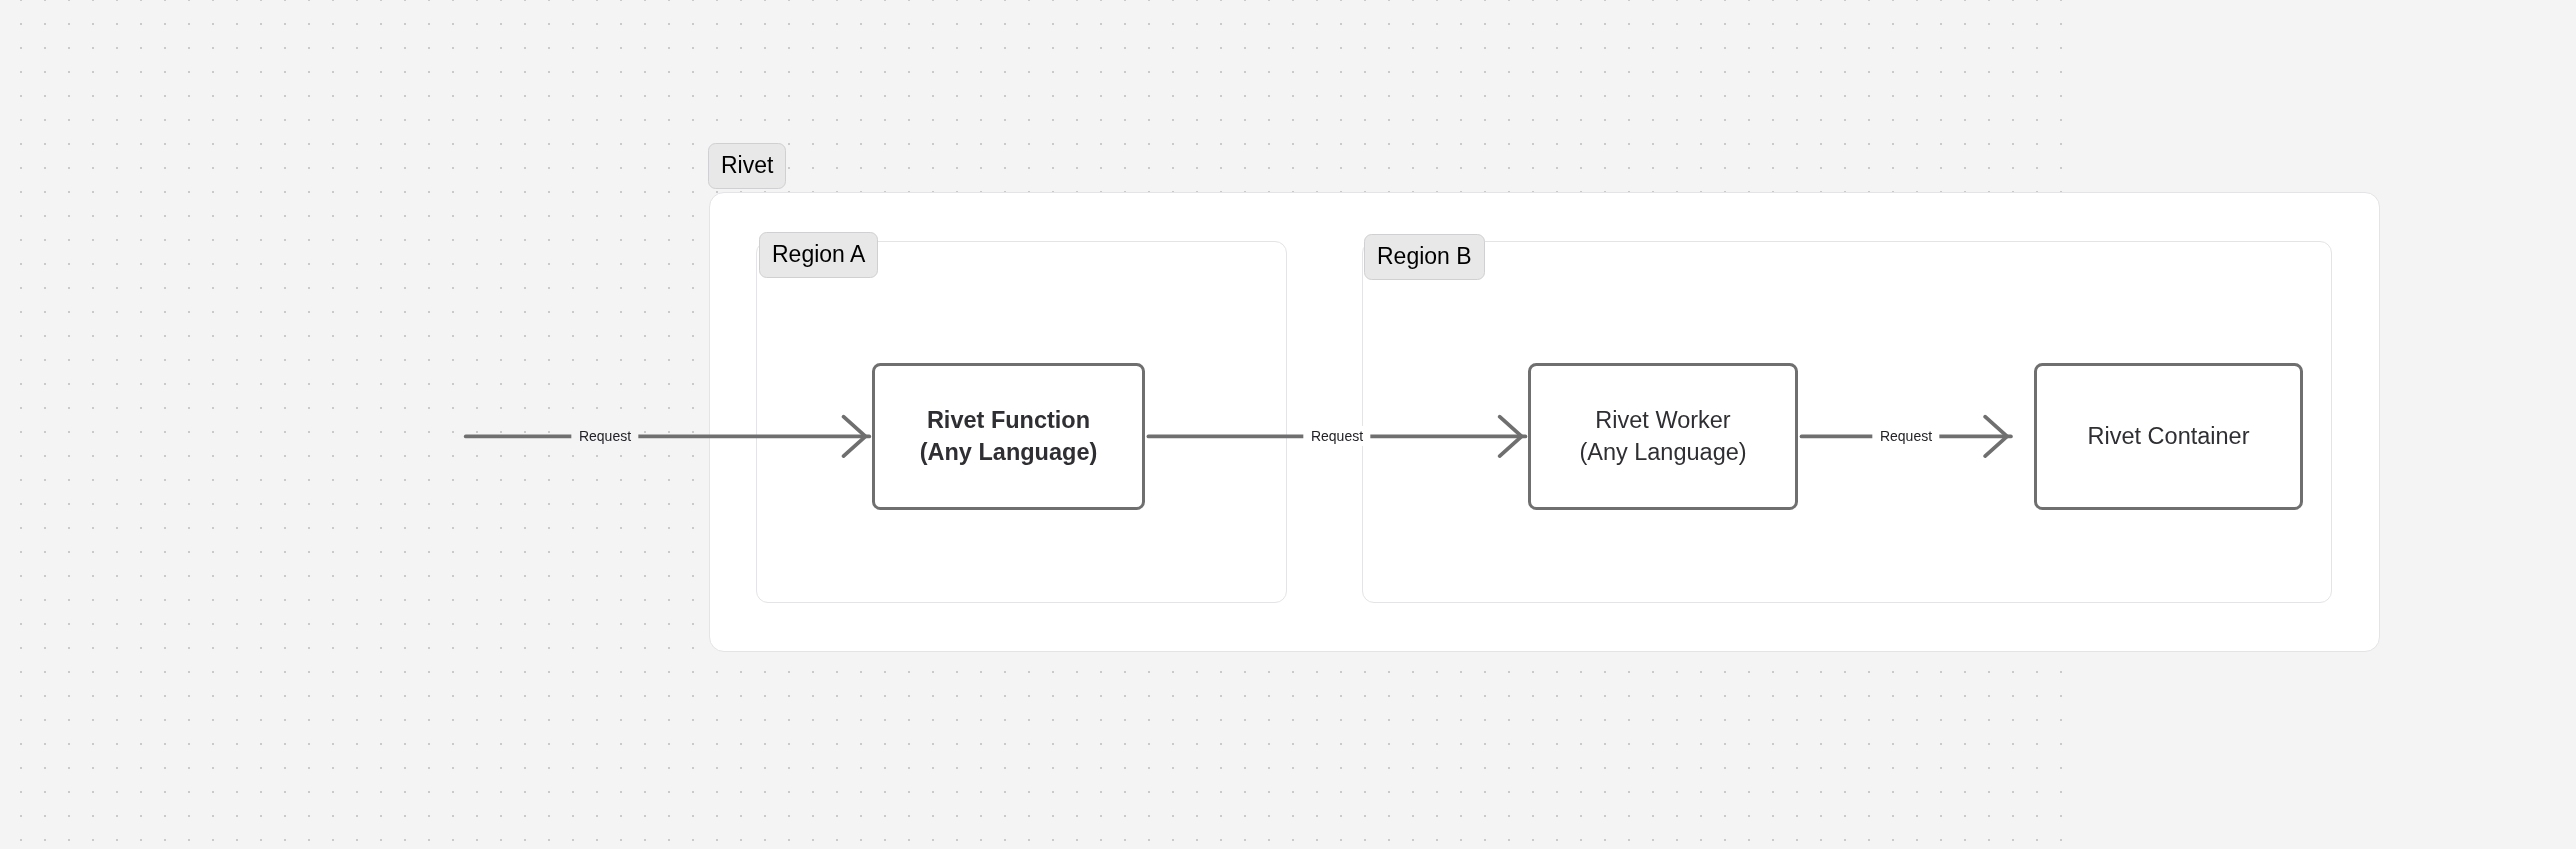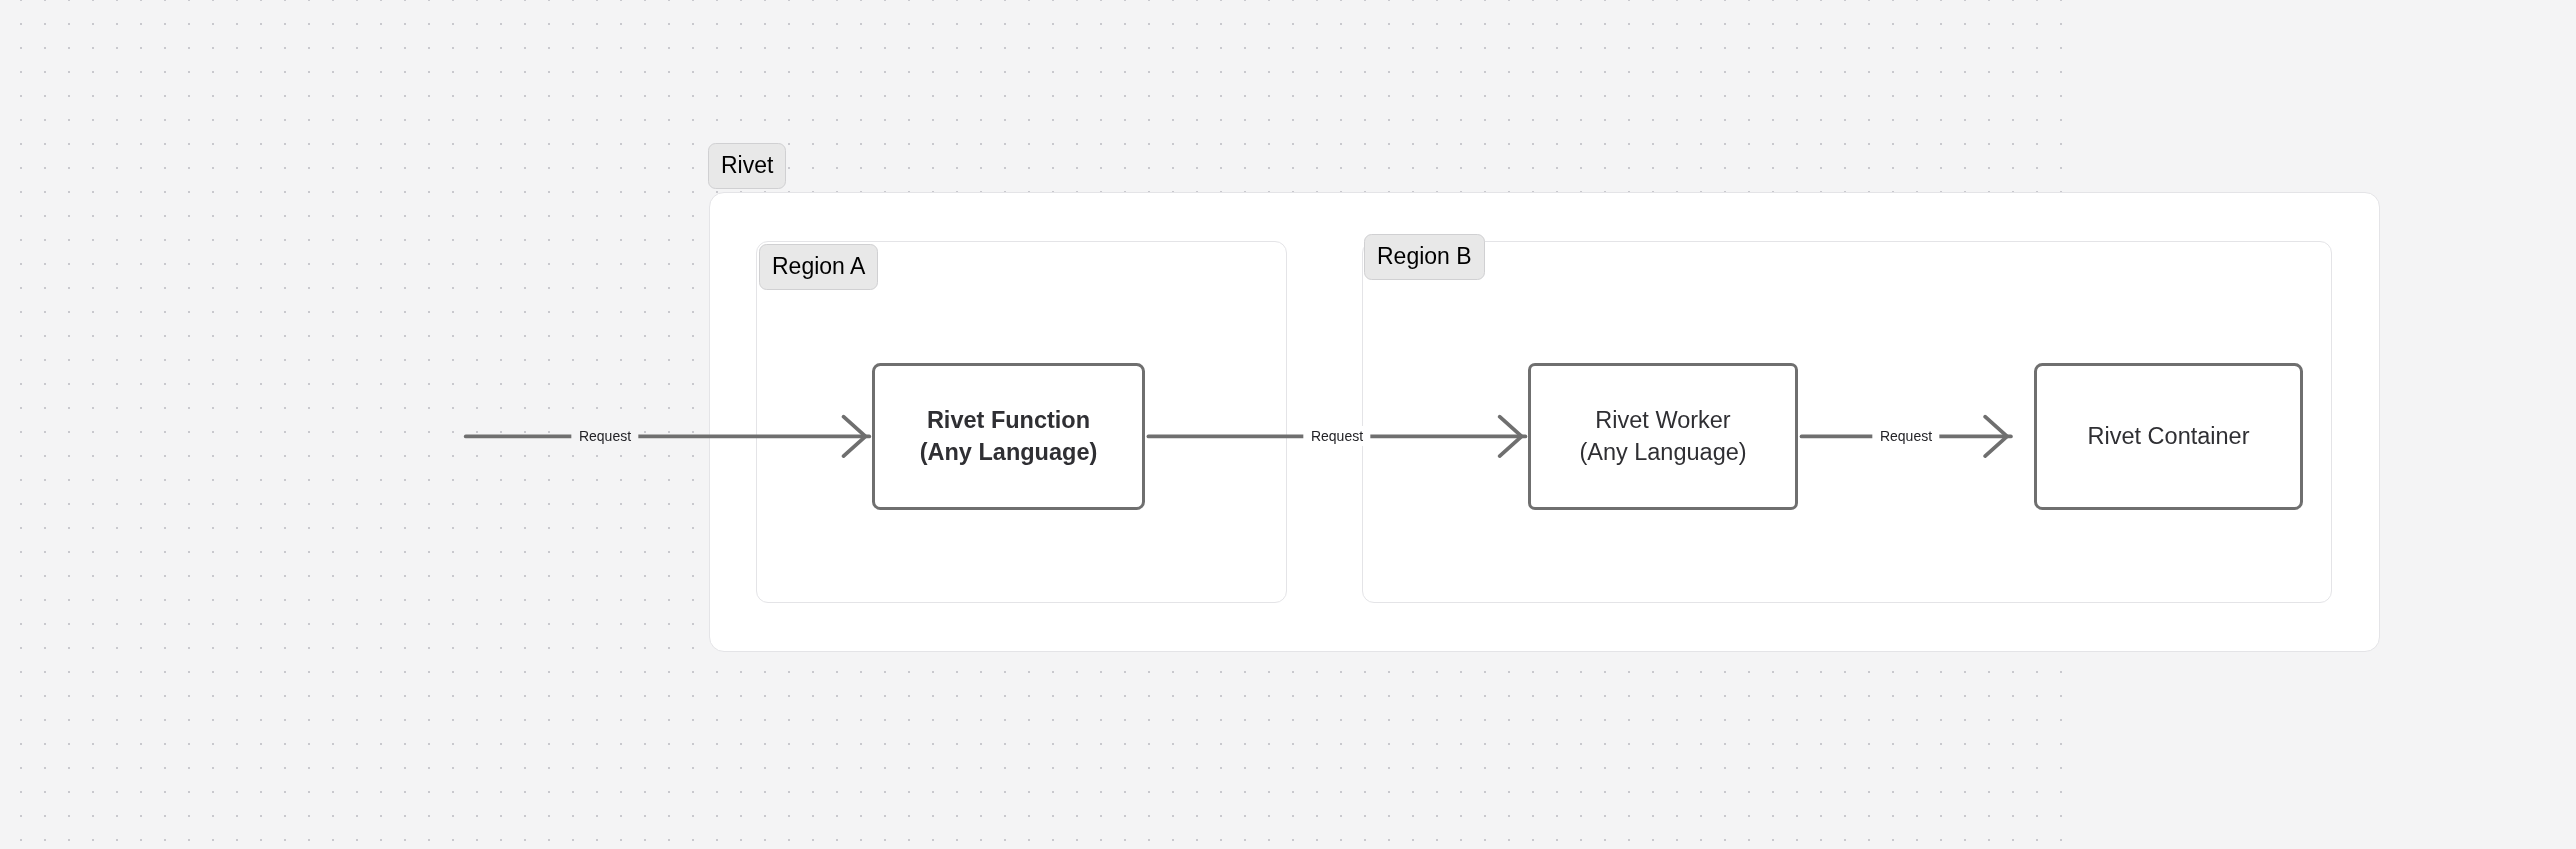--- a/index.html
+++ b/index.html
@@ -68,21 +68,21 @@
     border-radius: 7.6px;
     font-size: 23px;
     line-height: 1;
     color: #000000;
     padding: 10px 12px 10.6px 12px;
     white-space: nowrap;
     z-index: 12;
   }
 
   #rivet-label      { left: 708px;  top: 143px; }
-  #region-a-label   { left: 759px; top: 244px; }
+  #region-a-label   { left: 759px; top: 232px; }
   #region-b-label   { left: 1364px; top: 234px; }
 
   
   .node {
     position: absolute;
     background: #ffffff;
     border: 3.8px solid #6f6f6f;
     border-radius: 8.3px;
     display: flex;
     flex-direction: column;
@@ -93,21 +93,21 @@
     line-height: 1.33;
     color: #2f2f33;
     z-index: 10;
     height: 147px;
   }
 
   .node .line { display: block; white-space: nowrap; }
 
   #node-user              { left: 196px;  top: 364px; width: 267px; }
   #node-rivet-function    { left: 872px; top: 363px; width: 273px; font-weight: bold; }
-  #node-rivet-worker      { left: 1528px; top: 363px; width: 270px; border-radius: 7px; }
+  #node-rivet-worker      { left: 1528px; top: 363px; width: 270px; }
   #node-rivet-container   { left: 2014px; top: 363px; width: 269px; margin-left: 20px; }
 
   
   .edge-svg {
     position: absolute;
     left: 0;
     top: 0;
     width: 2576px;
     height: 850px;
     overflow: visible;

